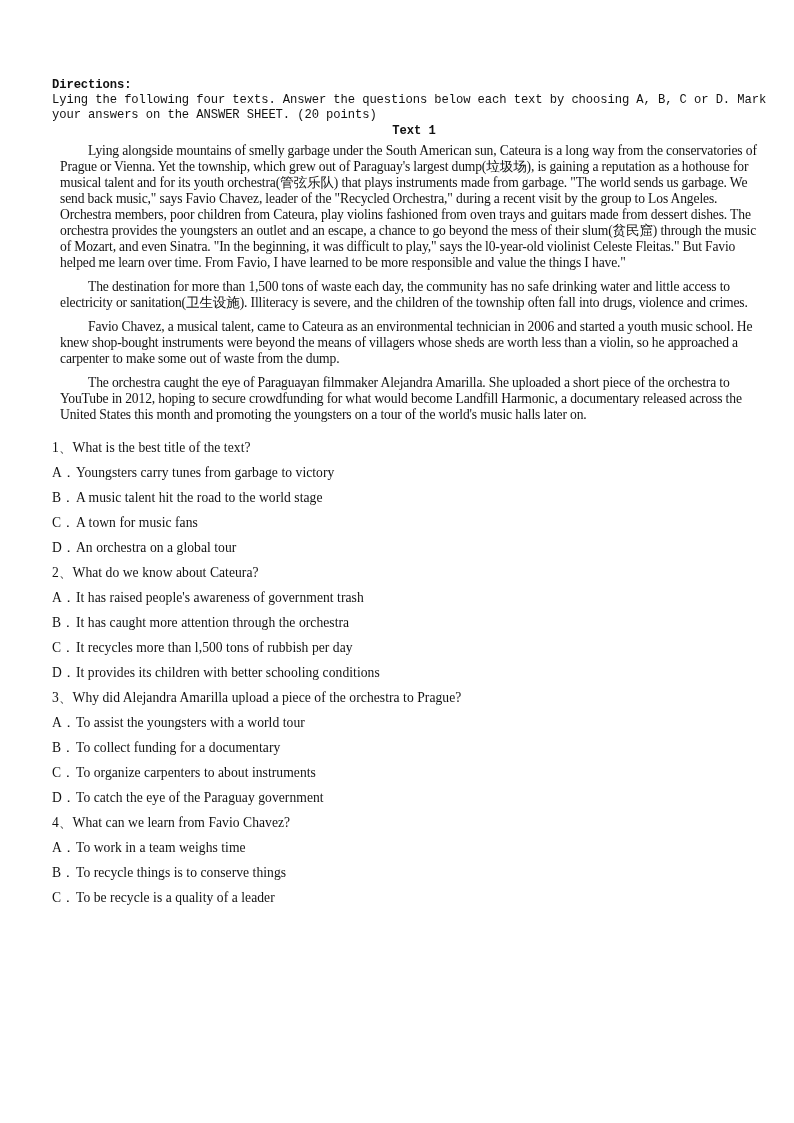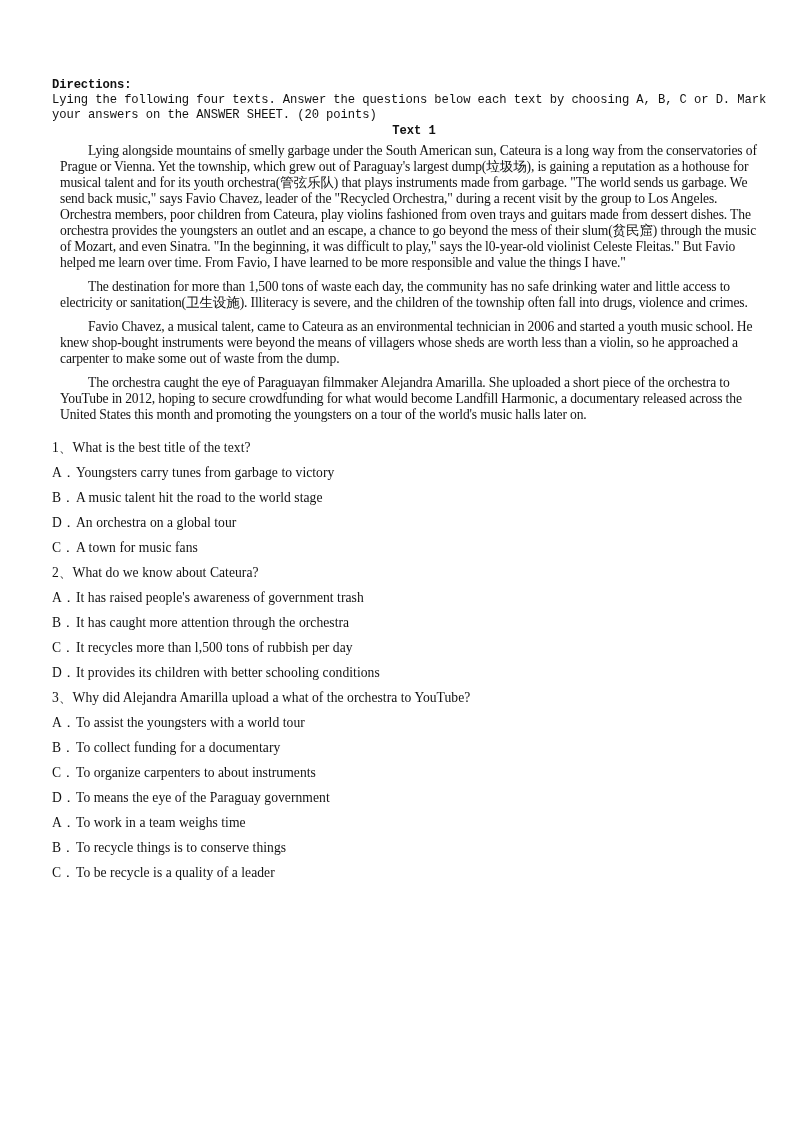--- a/index.html
+++ b/index.html
@@ -32,39 +32,40 @@
     <p class="para">Favio Chavez, a musical talent, came to Cateura as an environmental technician in 2006 and started a youth music school. He knew shop-bought instruments were beyond the means of villagers whose sheds are worth less than a violin, so he approached a carpenter to make some out of waste from the dump.</p>
     <p class="para">The orchestra caught the eye of Paraguayan filmmaker Alejandra Amarilla. She uploaded a short piece of the orchestra to YouTube in 2012, hoping to secure crowdfunding for what would become Landfill Harmonic, a documentary released across the United States this month and promoting the youngsters on a tour of the world's music halls later on.</p>
   </div>
 
   <div class="serif questions">
 
     <div>
       <div class="q-line"><span>1、</span><span>What is the best title of the text?</span></div>
       <div class="q-line"><span class="opt-letter">A．</span><span>Youngsters carry tunes from garbage to victory</span></div>
       <div class="q-line"><span class="opt-letter">B．</span><span>A music talent hit the road to the world stage</span></div>
+      <div class="q-line"><span class="opt-letter">C．</span><span>A town for music fans</span></div>
       <div class="q-line"><span class="opt-letter">D．</span><span>An orchestra on a global tour</span></div>
-      <div class="q-line"><span class="opt-letter">C．</span><span>A town for music fans</span></div>
     </div>
 
     <div>
       <div class="q-line"><span>2、</span><span>What do we know about Cateura?</span></div>
       <div class="q-line"><span class="opt-letter">A．</span><span>It has raised people's awareness of government trash</span></div>
       <div class="q-line"><span class="opt-letter">B．</span><span>It has caught more attention through the orchestra</span></div>
       <div class="q-line"><span class="opt-letter">C．</span><span>It recycles more than l,500 tons of rubbish per day</span></div>
       <div class="q-line"><span class="opt-letter">D．</span><span>It provides its children with better schooling conditions</span></div>
     </div>
 
     <div>
-      <div class="q-line"><span>3、</span><span>Why did Alejandra Amarilla upload a what of the orchestra to YouTube?</span></div>
+      <div class="q-line"><span>3、</span><span>Why did Alejandra Amarilla upload a piece of the orchestra to Prague?</span></div>
       <div class="q-line"><span class="opt-letter">A．</span><span>To assist the youngsters with a world tour</span></div>
       <div class="q-line"><span class="opt-letter">B．</span><span>To collect funding for a documentary</span></div>
       <div class="q-line"><span class="opt-letter">C．</span><span>To organize carpenters to about instruments</span></div>
-      <div class="q-line"><span class="opt-letter">D．</span><span>To means the eye of the Paraguay government</span></div>
+      <div class="q-line"><span class="opt-letter">D．</span><span>To catch the eye of the Paraguay government</span></div>
     </div>
 
     <div>
+      <div class="q-line"><span>4、</span><span>What can we learn from Favio Chavez?</span></div>
       <div class="q-line"><span class="opt-letter">A．</span><span>To work in a team weighs time</span></div>
       <div class="q-line"><span class="opt-letter">B．</span><span>To recycle things is to conserve things</span></div>
       <div class="q-line"><span class="opt-letter">C．</span><span>To be recycle is a quality of a leader</span></div>
     </div>
   </div>
 </div>
 
 </body></html>

